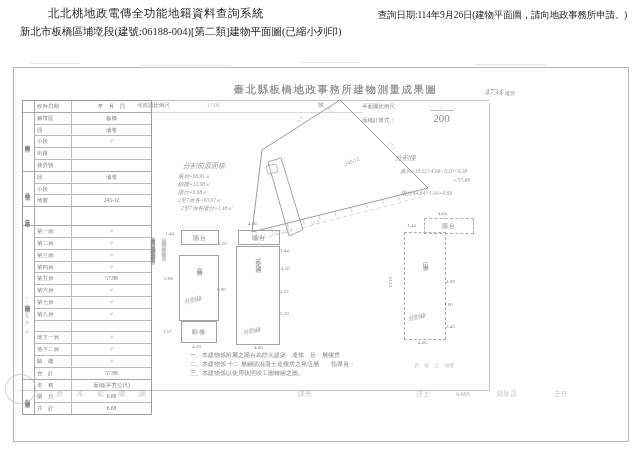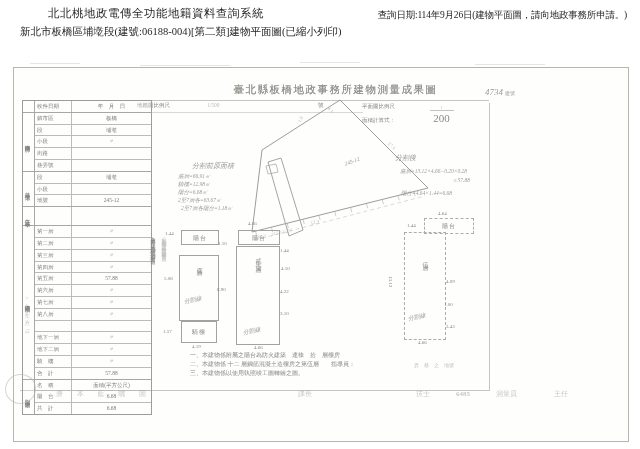--- a/index.html
+++ b/index.html
@@ -248,21 +248,21 @@
         <line x1="93.88000000000002" y1="125.28" x2="95.08000000000003" y2="130.08"></line>
         <line x1="78.04000000000002" y1="129.24" x2="79.24000000000002" y2="134.04000000000002"></line>
         <line x1="62.200000000000045" y1="133.2" x2="63.40000000000005" y2="138"></line>
         <line x1="46.36000000000004" y1="137.16" x2="47.560000000000045" y2="141.96"></line>
         <line x1="30.52000000000004" y1="141.12" x2="31.720000000000038" y2="145.92000000000002"></line>
       </g>
   </svg>
   <span class="ann hw" style="left:344px;top:162px;transform:rotate(-20deg);">245-12</span>
   <span class="ann hw sm faint" style="left:254px;top:236px;transform:rotate(-13deg);">245-3　245-12之4</span>
 
-  <span class="ann hw t7" style="left:192px;top:163px;">分割前原面積</span>
+  <span class="ann hw t7" style="left:183px;top:163px;">分割前原面積</span>
   <span class="ann hw t7" style="left:395px;top:155px;">分割後</span>
 
   <div class="pbox" style="left:181px;top:230px;width:36px;height:13px;">
     <span class="plabel">陽台</span>
   </div>
   <div class="pbox" style="left:179px;top:255px;width:38px;height:64px;">
     <span class="pbody">底層</span>
   </div>
   <span class="split" style="left:183px;top:298px;">分割線</span>
   <div class="pbox" style="left:181px;top:321px;width:34px;height:20px;">

